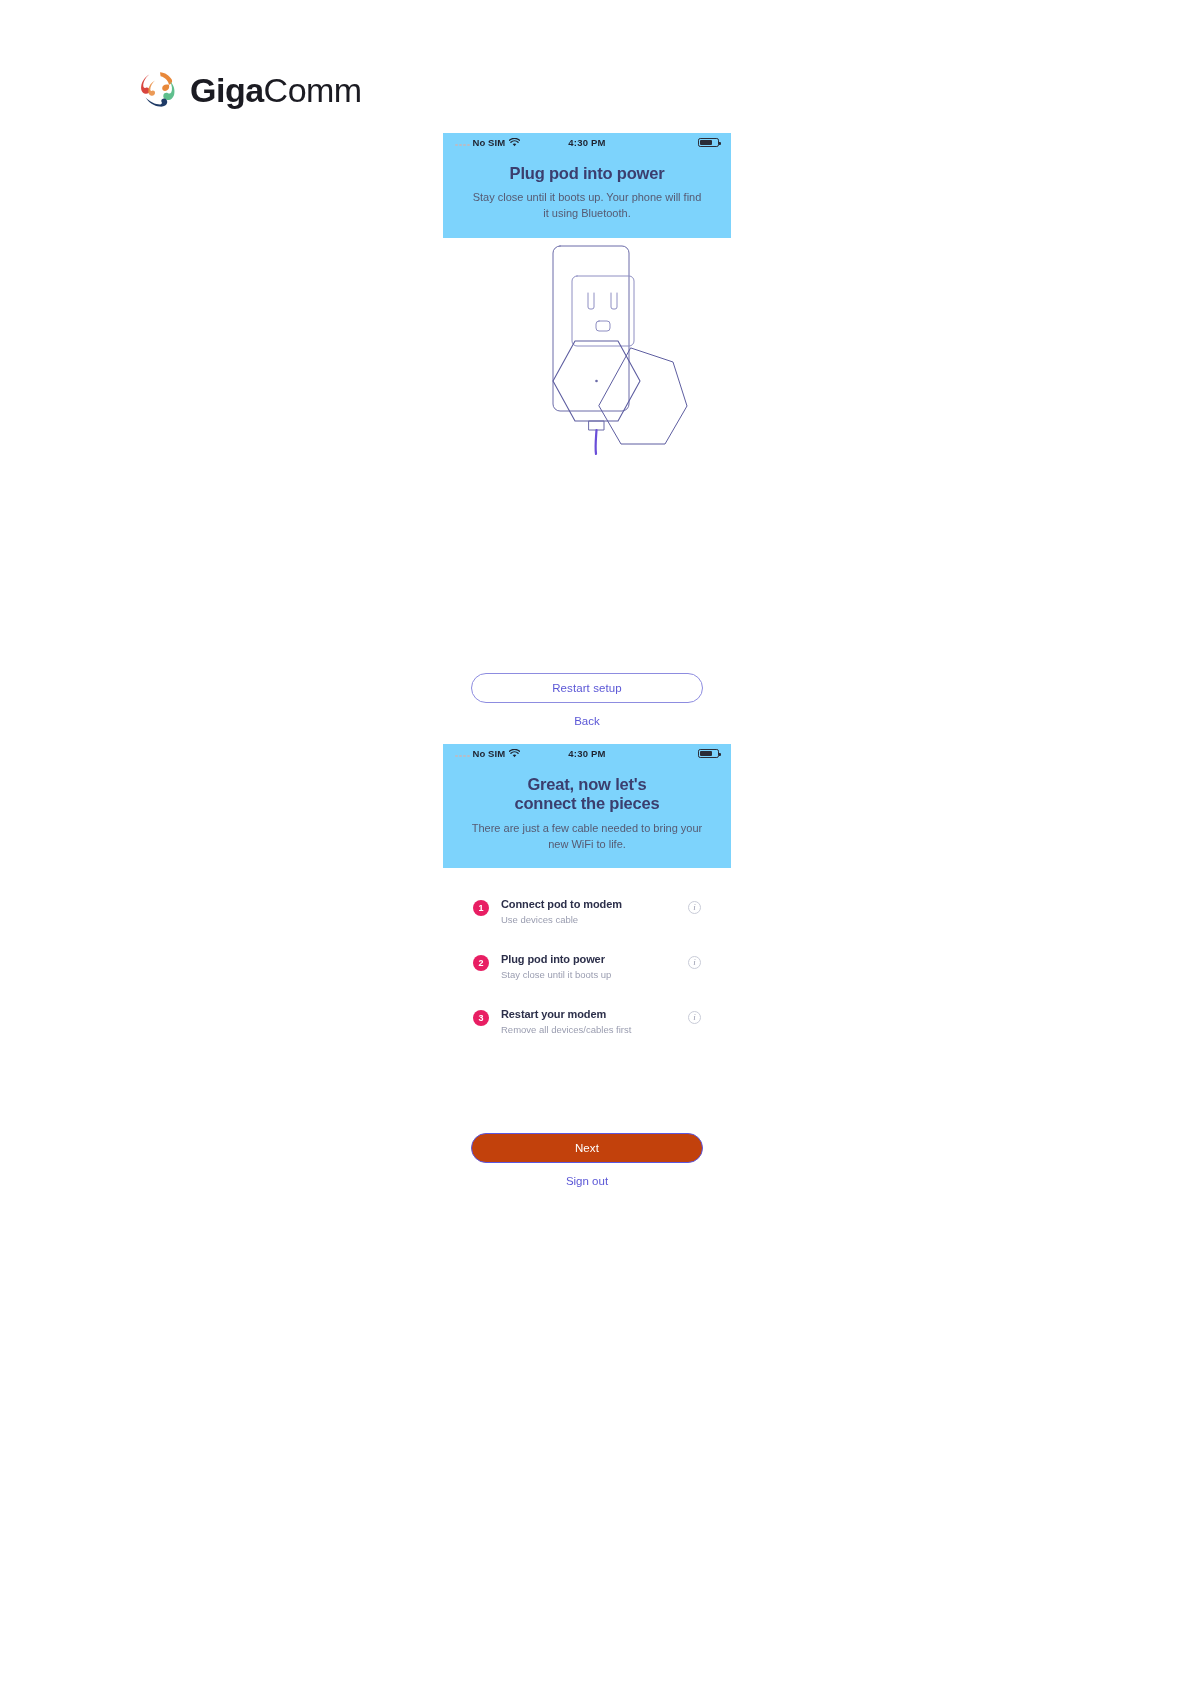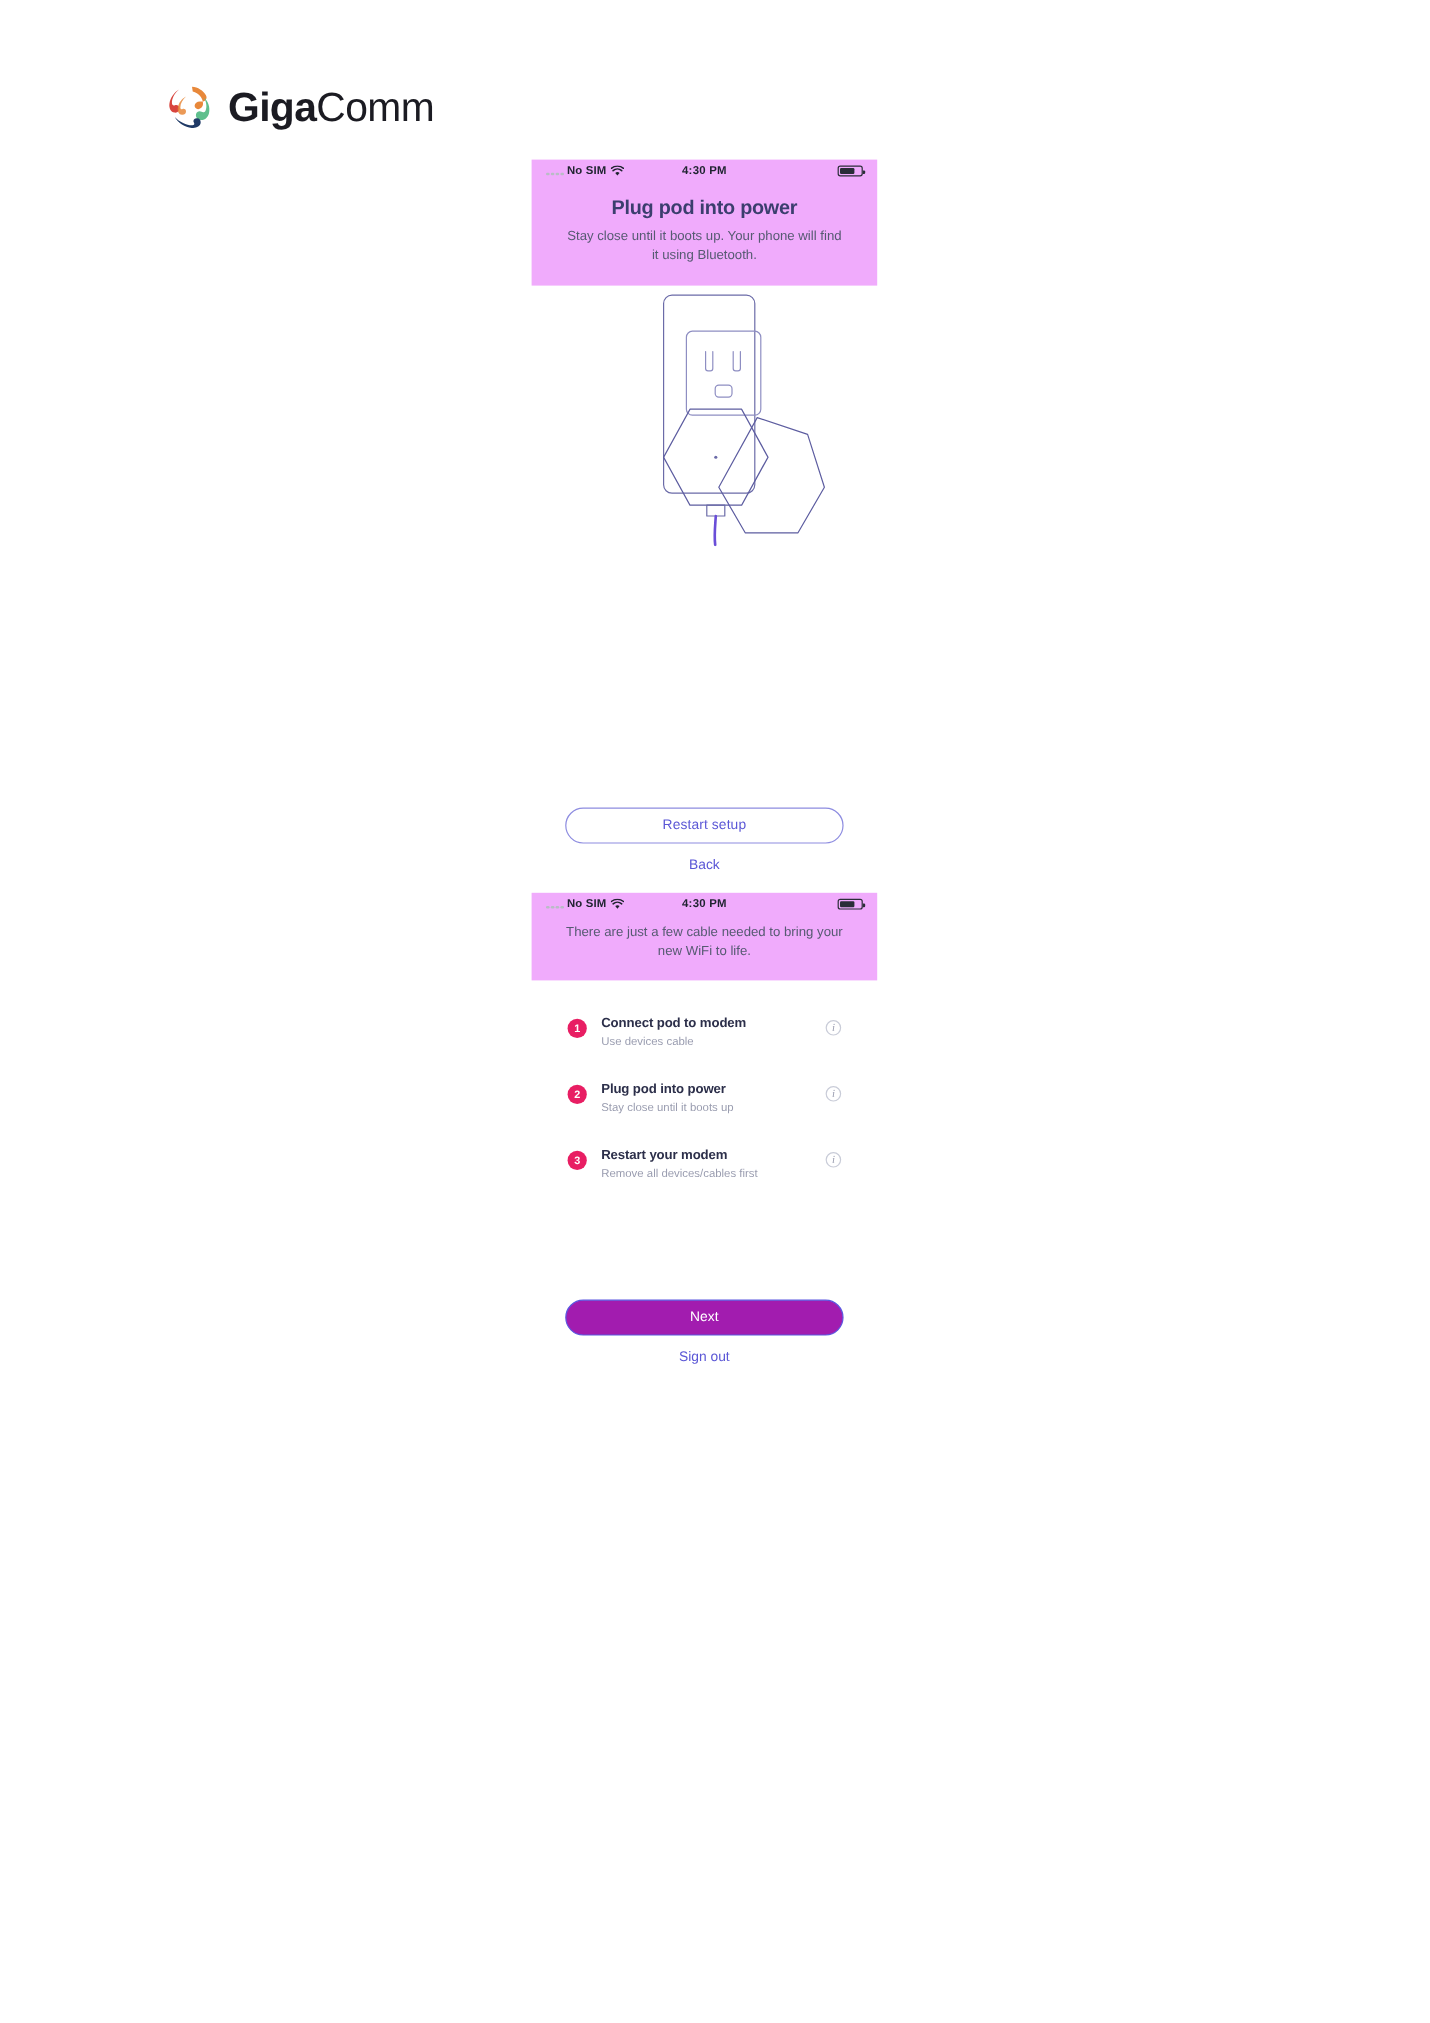--- a/index.html
+++ b/index.html
@@ -18,21 +18,21 @@
   .brand-word { font-size: 34px; line-height: 1; letter-spacing: -0.5px; color: #1b1b22; white-space: nowrap; }
   .brand-word .b1 { font-weight: bold; }
   .brand-word .b2 { font-weight: 400; }
 
   
   .screen { position: absolute; width: 288px; background: #ffffff; }
   #screen-1 { left: 443px; top: 133px; }
   #screen-2 { left: 443px; top: 744px; }
 
   .hero {
-    background: #f0abfc;
+    background: #7dd3fc;
     padding: 0 0 16px 0;
   }
   .statusbar {
     height: 19px;
     display: flex;
     align-items: center;
     padding: 0 12px;
     font-size: 9.5px;
     font-weight: bold;
     color: #1f2330;
@@ -81,21 +81,21 @@
 
   
   .actions { padding: 0 28px; }
   .btn {
     display: block; width: 232px; margin: 0 auto;
     height: 30px; line-height: 28px; text-align: center;
     border-radius: 16px; font-size: 11.5px; letter-spacing: 0.1px;
     cursor: pointer; user-select: none;
   }
   .btn-outline { border: 1px solid #8d8ce0; color: #5b57d6; background: #fff; }
-  .btn-primary { border: 1px solid #5b57e0; color: #ffffff; background: #a21caf; font-weight: 400; }
+  .btn-primary { border: 1px solid #5b57e0; color: #ffffff; background: #c2410c; font-weight: 400; }
   .link {
     display: block; text-align: center; margin-top: 12px;
     font-size: 11.5px; color: #5b57d6; cursor: pointer;
   }
 
   
   .steps { padding: 30px 30px 0 30px; }
   .step { display: flex; align-items: flex-start; margin-bottom: 27px; }
   .step-num {
     flex: 0 0 auto; width: 16px; height: 16px; border-radius: 50%;
@@ -226,20 +226,24 @@
           </span>
         </div>
         <div class="sb-time">4:30 PM</div>
         <div class="sb-right">
           <span class="sb-batt">
               <em></em>
             </span>
         </div>
       </div>
 
+      <div class="hero-title">
+        <div>Great, now let's</div>
+        <div>connect the pieces</div>
+      </div>
       <div class="hero-sub">There are just a few cable needed to bring your new WiFi to life.</div>
     </div>
 
     <div class="steps">
       <div class="step">
         <div class="step-num">1</div>
         <div class="step-body">
           <div class="step-title">Connect pod to modem</div>
           <div class="step-sub">Use devices cable</div>
         </div>

